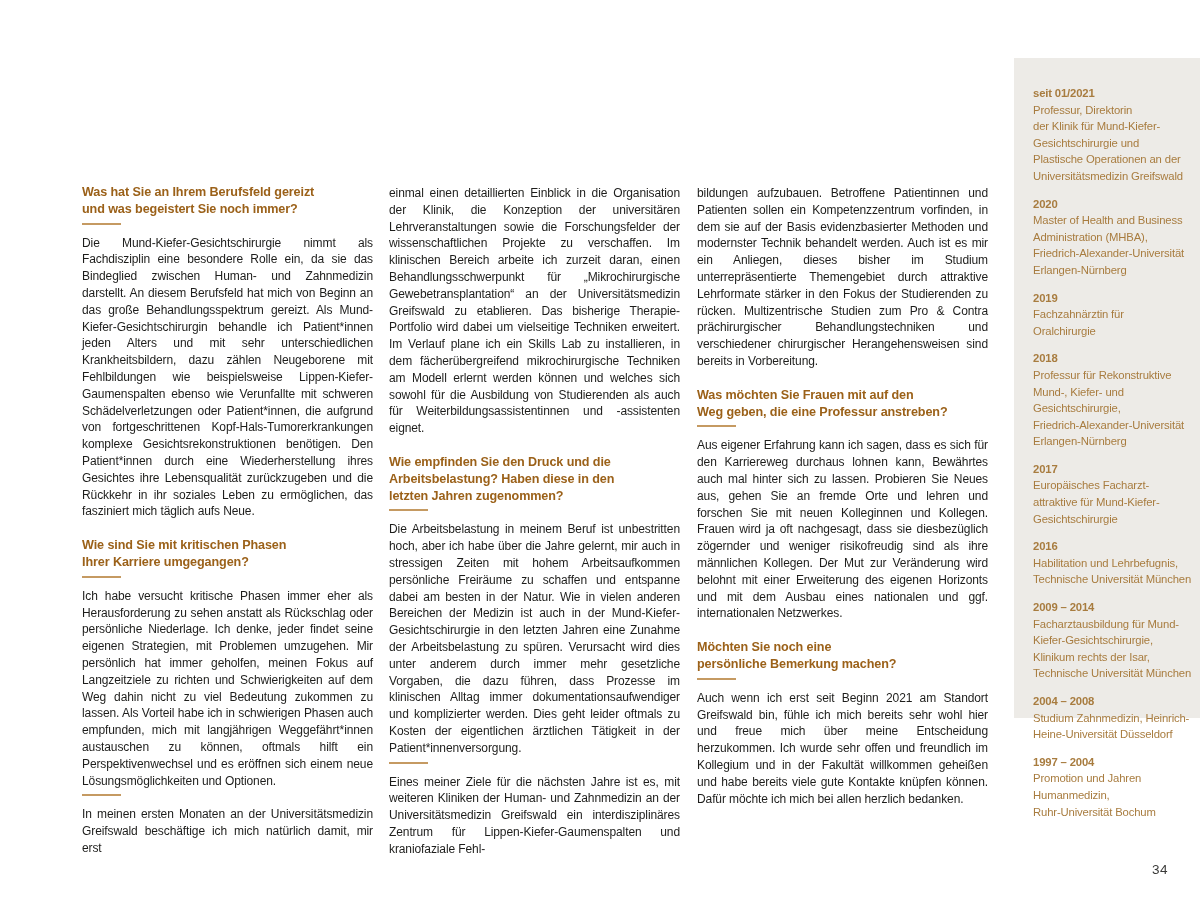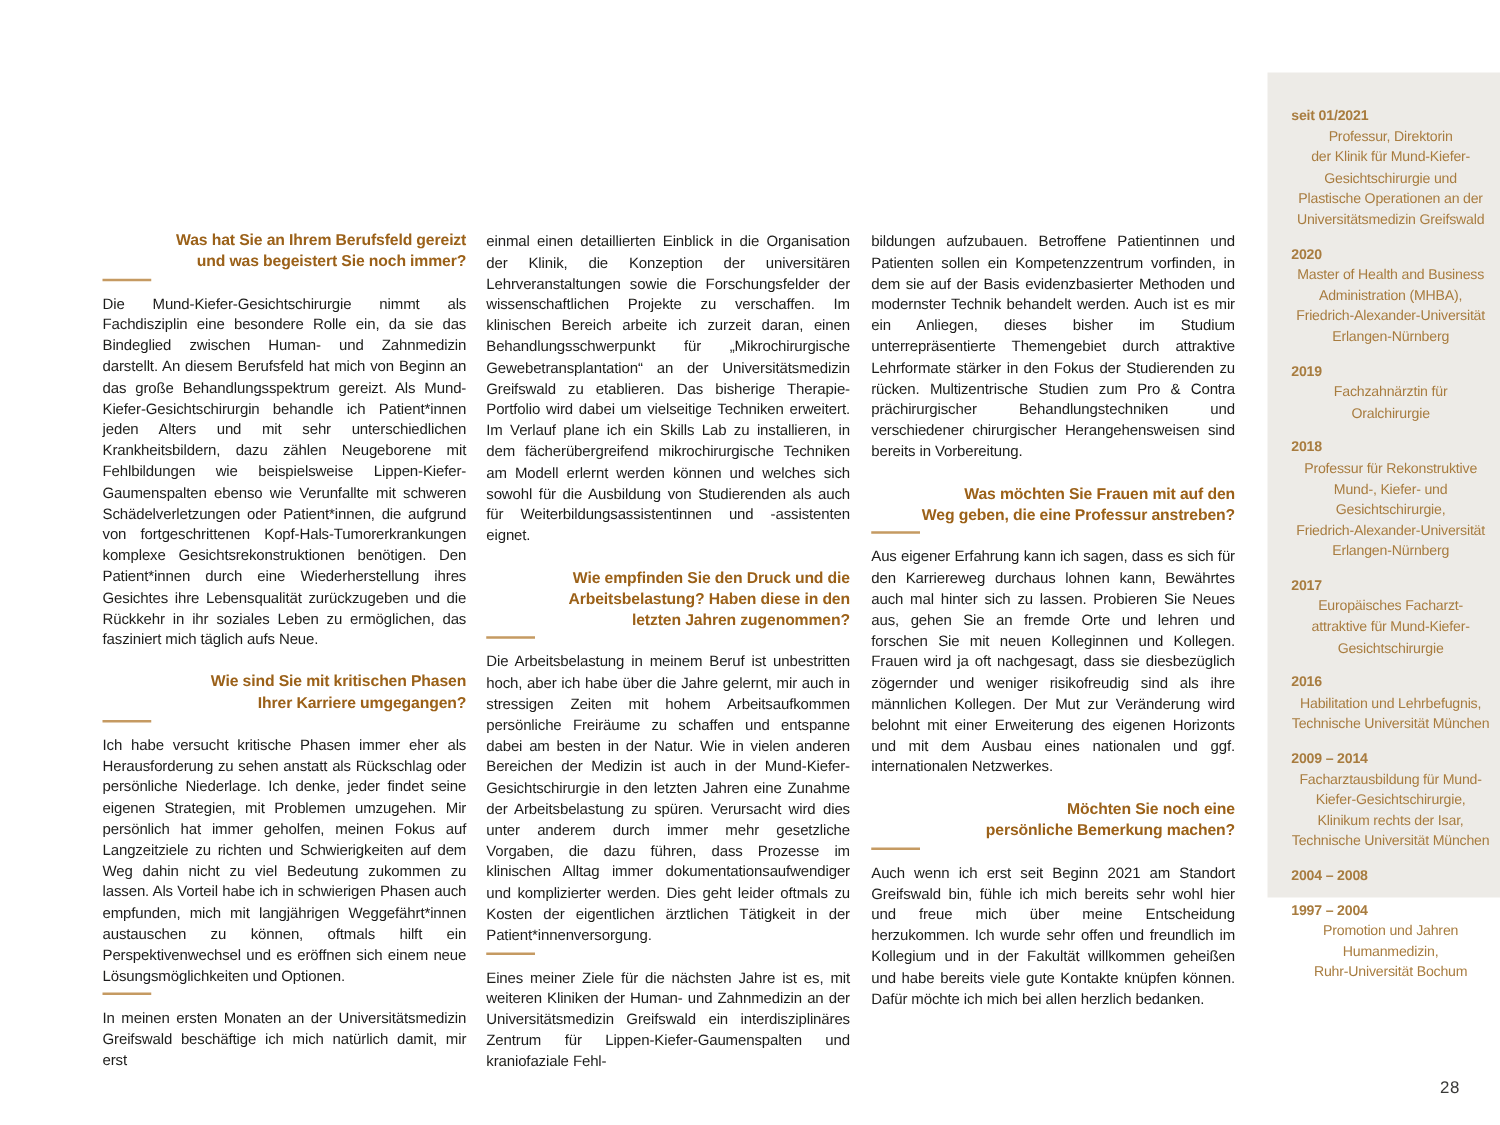--- a/index.html
+++ b/index.html
@@ -17,21 +17,20 @@
   #col3 { left:697px; }
 
   .q {
     color:var(--c-heading,#9b6119);
     font-size:12.6px;
     font-weight:bold;
     line-height:16.8px;
     white-space:pre-line;
     margin-top:17px;
     letter-spacing:-0.1px;
-    text-align:right;
   }
   .col > .q:first-child { margin-top:-1px; }
   .rule {
     width:39px; height:2px;
     background:var(--c-rule,#c59a62);
     margin:5px 0 10px 0;
   }
   .a {
     font-size:12px;
     line-height:16.8px;
@@ -48,21 +47,21 @@
     padding:27px 8px 0 19px;
   }
   .cv-entry {
     color:var(--c-sidebar-text,#a87c3f);
     font-size:11.3px;
     line-height:16.6px;
     letter-spacing:-0.15px;
     margin-bottom:11px;
   }
   .cv-date { font-weight:bold; }
-  .cv-text { white-space:pre-line;text-align:center; }
+  .cv-text { white-space:pre-line; }
 
   .page-number {
     position:absolute;
     left:1152px; top:862px;
     font-size:13.5px;
     color:var(--c-pagenum,#3a3a38);
     letter-spacing:0.5px;
   }
 </style>
 </head>
@@ -146,22 +145,24 @@
   </div>
   <div class="cv-entry">
     <div class="cv-date">2009 – 2014</div>
     <div class="cv-text">Facharztausbildung für Mund-
 Kiefer-Gesichtschirurgie,
 Klinikum rechts der Isar,
 Technische Universität München</div>
   </div>
   <div class="cv-entry">
     <div class="cv-date">2004 – 2008</div>
+    <div class="cv-text">Studium Zahnmedizin, Heinrich-
+Heine-Universität Düsseldorf</div>
   </div>
   <div class="cv-entry">
     <div class="cv-date">1997 – 2004</div>
     <div class="cv-text">Promotion und Jahren
 Humanmedizin,
 Ruhr-Universität Bochum</div>
   </div>
 </aside>
 
-<div class="page-number">28</div>
+<div class="page-number">34</div>
 
 </body></html>

